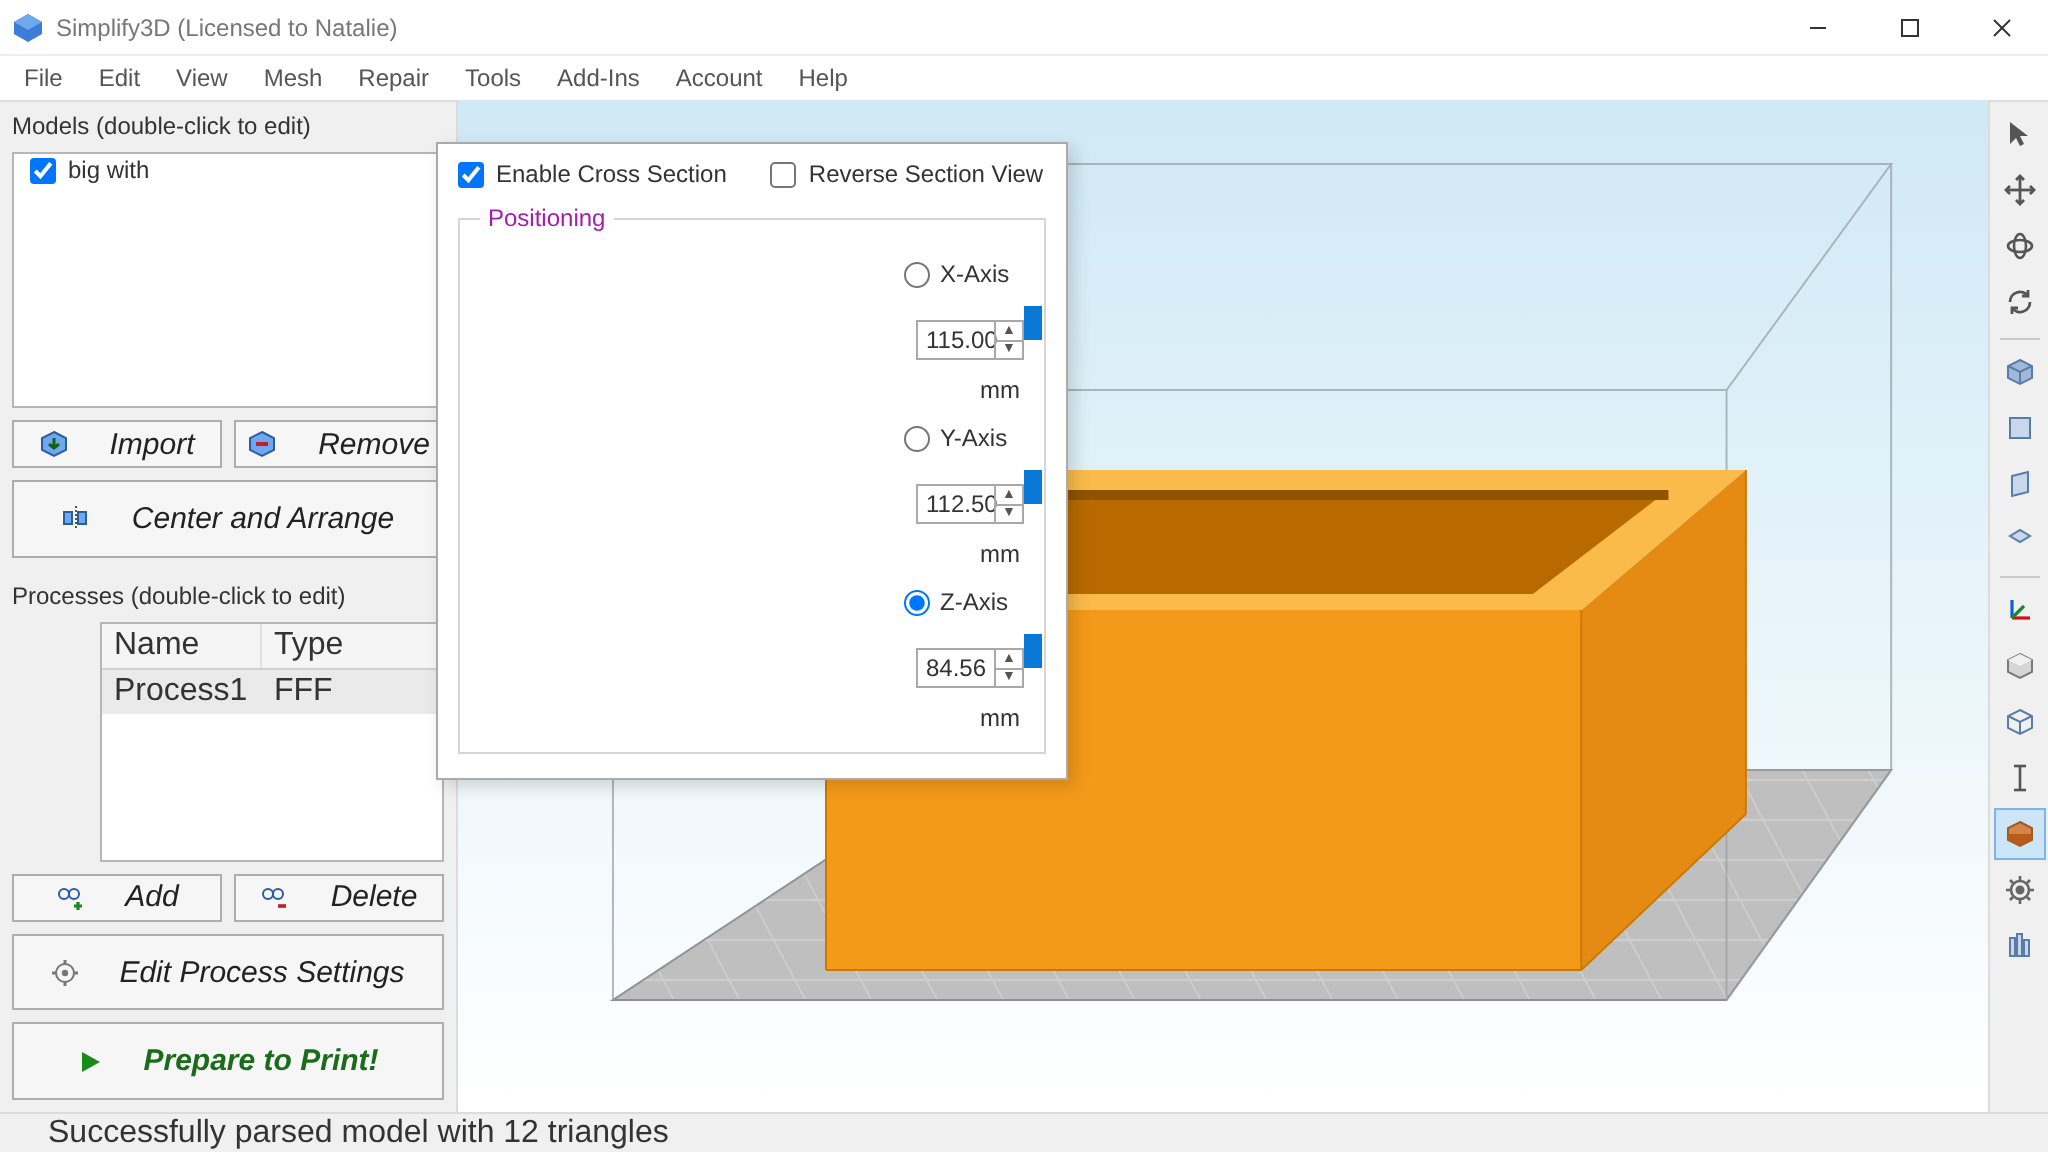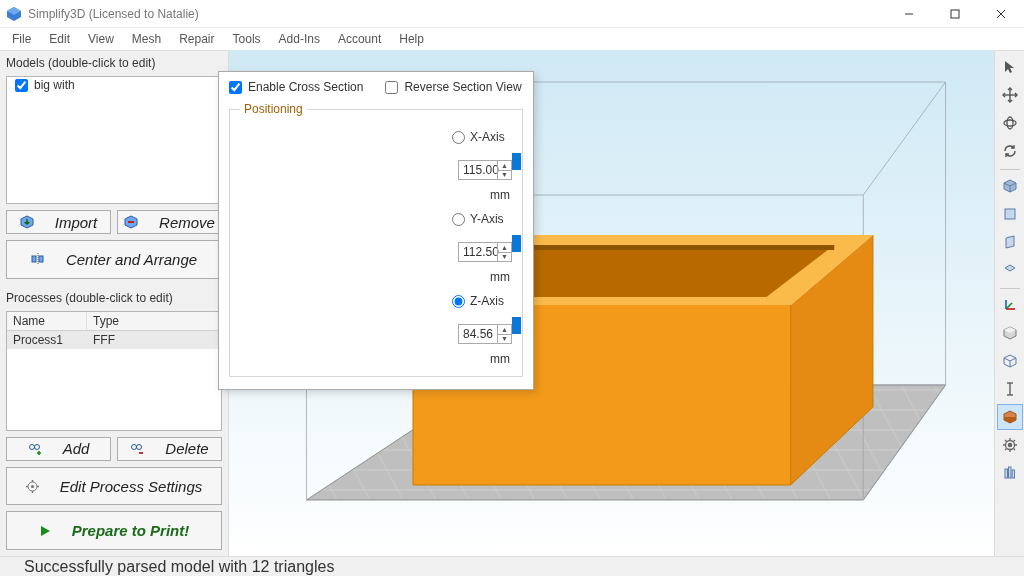--- a/index.html
+++ b/index.html
@@ -27,21 +27,21 @@
 
   
   .panel-header { font-size:12px; color:#333; margin-top:2px; }
   .listbox { background:#fff; border:1px solid #b6b6b6; height:128px; font-size:12px; }
   .listbox .item { padding:1px 4px; display:flex; align-items:center; gap:4px; }
   .listbox .item input[type=checkbox]{ margin:0 2px 0 4px; }
   .btn-row { display:flex; gap:6px; }
   .btn { flex:1; height:24px; background:#f6f6f6; border:1px solid #adadad; display:flex; align-items:center; justify-content:center; gap:21px; font-size:15px; color:#222; padding:0 4px;font-style:italic;}
   .btn-wide { width:100%; }
   .btn.green { color:#1a6b1a; font-weight:600; background:#f6f6f6;}
-  .process-table { background:#fff; border:1px solid #b6b6b6; height:120px; font-size:12px;}
+  .process-table { background:#fff; border:1px solid #b6b6b6; height:120px; font-size:16px;margin-left:44px;}
   .process-table .hdr { display:flex; background:#f5f5f5; border-bottom:1px solid #d0d0d0;}
   .process-table .hdr > div { padding:2px 6px; border-right:1px solid #e0e0e0;}
   .process-table .row { display:flex; background:#eaeaea;}
   .process-table .row > div { padding:2px 6px;}
   .col-name { width:80px; } .col-type { flex:1; }
 
   
   .glyph { display:inline-flex; align-items:center; justify-content:center; }
 
   
@@ -57,21 +57,21 @@
 
   
   .dialog { position:absolute; left:218px; top:71px; width:316px; background:#fff; border:1px solid #aaa; box-shadow: 3px 3px 8px rgba(0,0,0,0.15); font-size:12px; z-index:30;}
   .dialog .dlg-title { height:24px; background:#fff; display:flex; align-items:center; padding-left:8px; border-bottom:1px solid #e6e6e6;}
   .dialog .dlg-title .t { flex:1; color:#333;}
   .dialog .dlg-close { width:30px; height:20px; margin:2px; background:#c03026; color:#fff; display:flex; align-items:center; justify-content:center; font-size:11px;}
   .dialog .dlg-body { padding:8px 10px 12px 10px;}
   .row-chk { display:flex; align-items:flex-end; gap:22px; margin-bottom:8px;}
   .chk { display:flex; align-items:center; gap:6px;}
   fieldset.pos { border:1px solid #d6d6d6; padding:8px 10px 10px 10px; margin:0;}
-  fieldset.pos legend { padding:0 4px; color:#a16207;}
+  fieldset.pos legend { padding:0 4px; color:#a21caf;}
   .axis-row { display:flex; align-items:flex-end; gap:8px; margin-top:10px;flex-direction:column;}
   .axis-row:first-of-type{ margin-top:6px;}
   .axis-row label { display:flex; align-items:center; gap:5px; width:60px;}
   .slider { flex:1; position:relative; height:18px;}
   .slider .track { position:absolute; left:0; right:0; top:8px; height:3px; background:#c9c9c9;}
   .slider .thumb { position:absolute; top:1px; width:9px; height:17px; background:#0a78d6;}
   .spin { width:54px; height:20px; border:1px solid #a9a9a9; display:flex; align-items:center; padding:0 14px 0 4px; position:relative; background:#fff;margin-left:40px;}
   .spin .arrows { position:absolute; right:0; top:0; bottom:0; width:14px; border-left:1px solid #a9a9a9; display:flex; flex-direction:column;}
   .spin .arrows > div { flex:1; display:flex; align-items:center; justify-content:center; font-size:7px; color:#555;}
   .spin .arrows > div:first-child{ border-bottom:1px solid #a9a9a9;}

